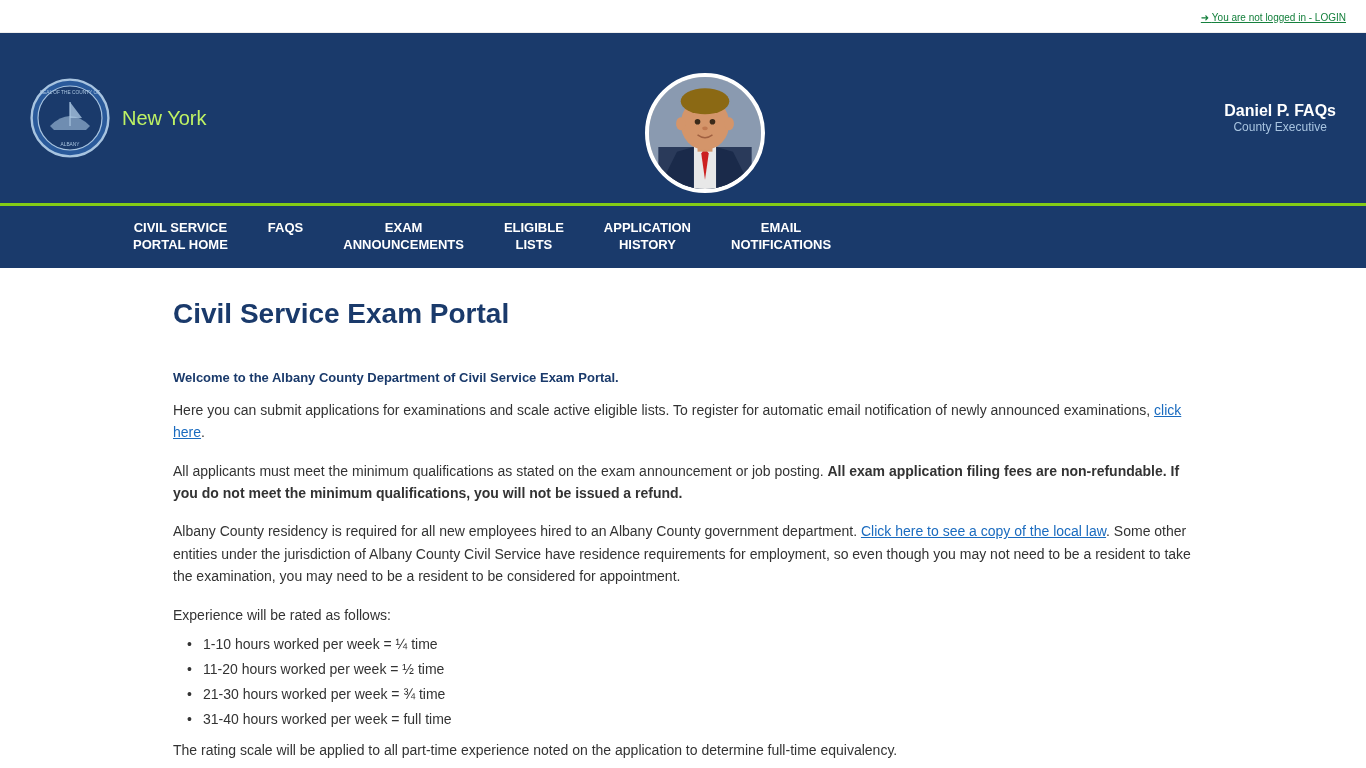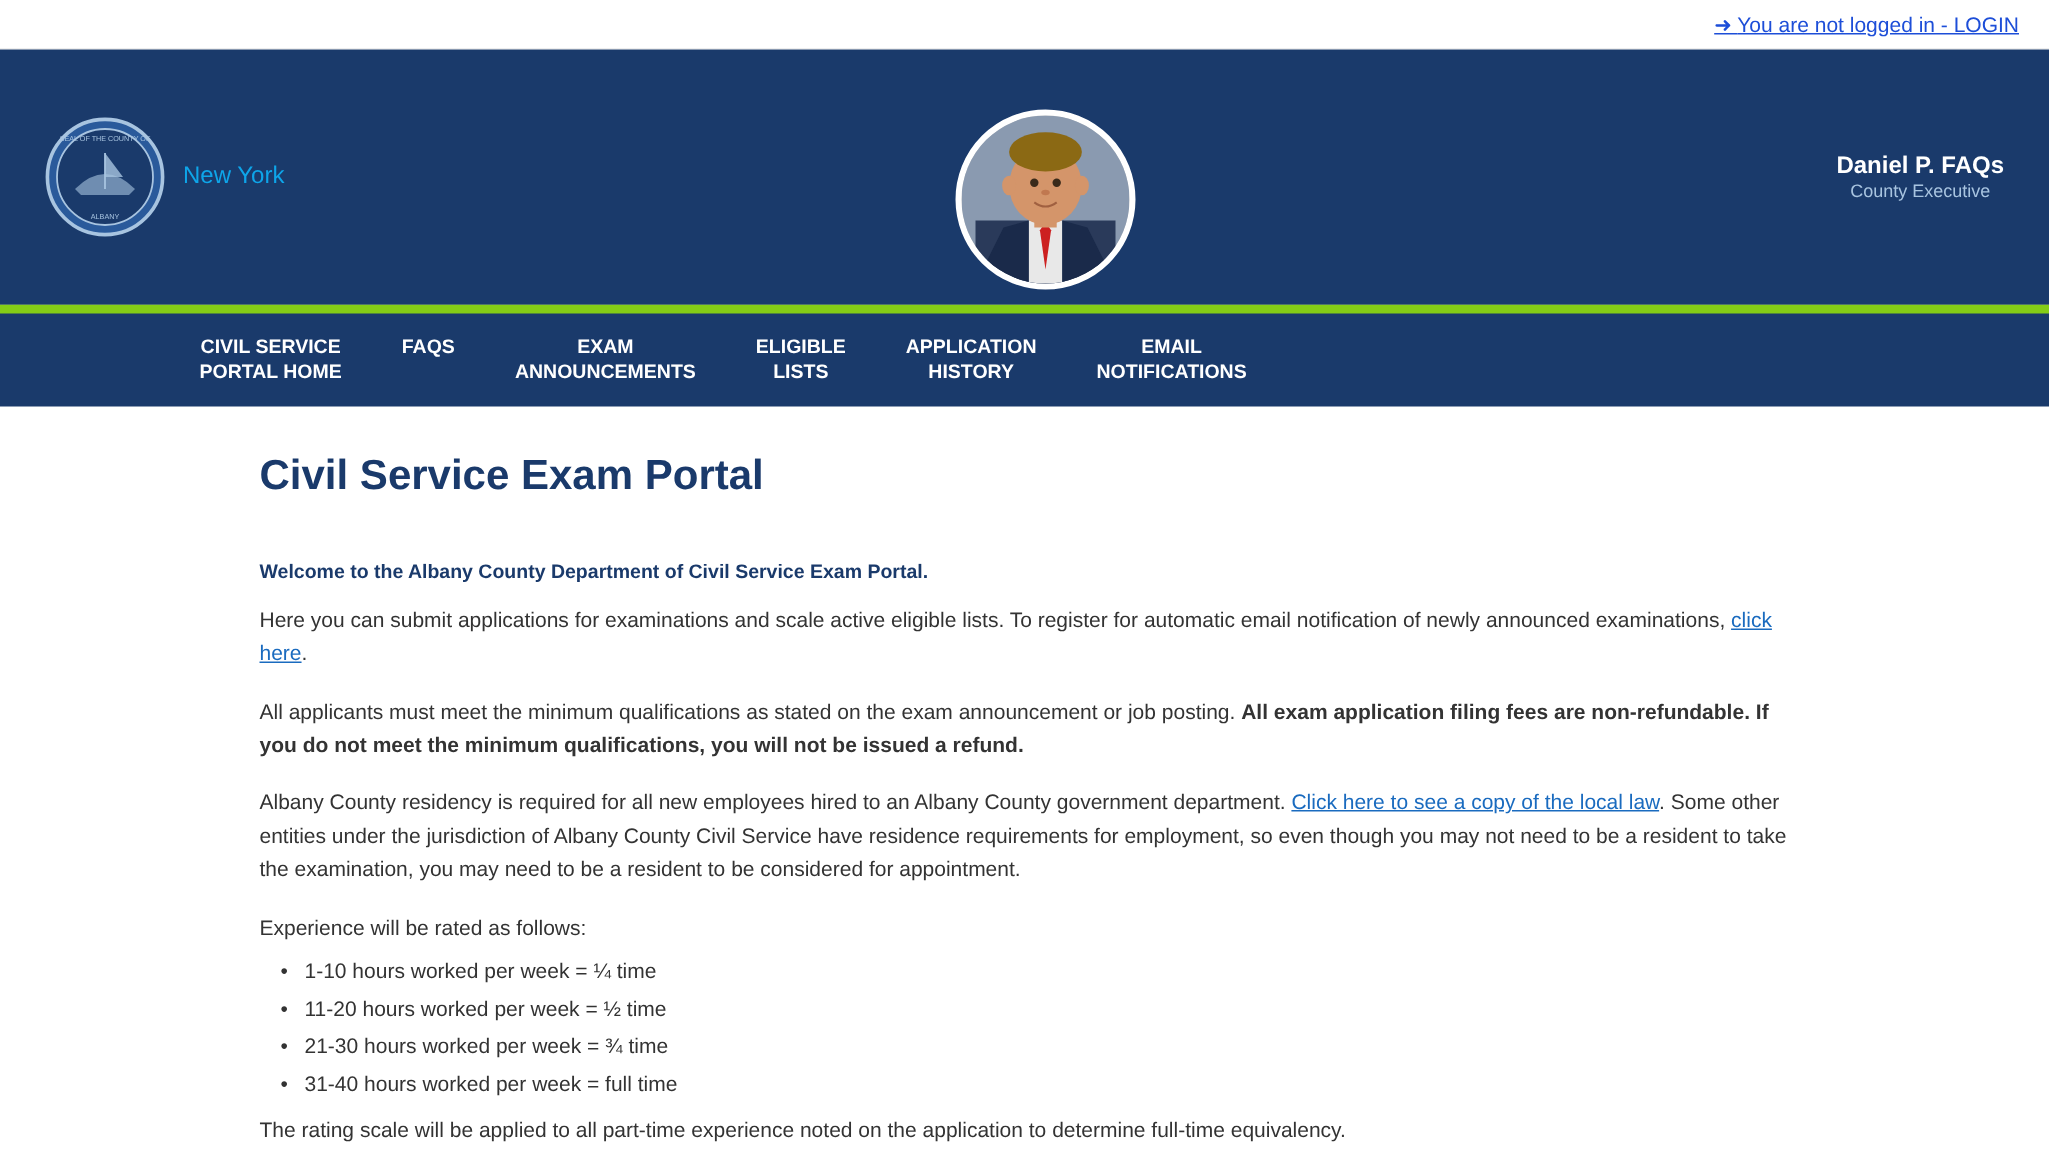--- a/index.html
+++ b/index.html
@@ -6,23 +6,23 @@
     body { font-family: Arial, sans-serif; font-size: 14px; color: #333; background: #fff; }
 
     
     .top-bar {
       background: #fff;
       text-align: right;
       padding: 8px 20px;
       border-bottom: 1px solid #eee;
     }
     .top-bar a {
-      color: #1d4ed8;
+      color: #15803d;
       text-decoration: underline;
-      font-size: 14px;
+      font-size: 10px;
       text-align: right;
     }
 
     
     .header {
       background: #1a3a6b;
       padding: 10px 30px;
       display: flex;
       align-items: center;
       position: relative;
@@ -40,22 +40,22 @@
       flex-shrink: 0;
     }
     .county-title h1 {
       color: #fff;
       font-size: 30px;
       font-weight: bold;
       font-family: Arial, sans-serif;
       line-height: 1.1;
     }
     .county-title h2 {
-      color: #0ea5e9;
-      font-size: 16px;
+      color: #bef264;
+      font-size: 20px;
       font-weight: normal;
       text-align: left;
     }
     .header-center {
       flex: 1;
       display: flex;
       justify-content: center;
       align-items: center;
     }
     .portrait-container {
@@ -81,21 +81,21 @@
       font-weight: bold;
     }
     .header-right .title {
       font-size: 12px;
       color: #a8c4e0;
     }
 
     
     .nav {
       background: #1a3a6b;
-      border-top: 6px solid #84cc16;
+      border-top: 3px solid #84cc16;
     }
     .nav ul {
       list-style: none;
       display: flex;
       align-items: stretch;
       max-width: 1200px;
       margin: 0 auto;
       padding: 0 30px;
     }
     .nav ul li {

